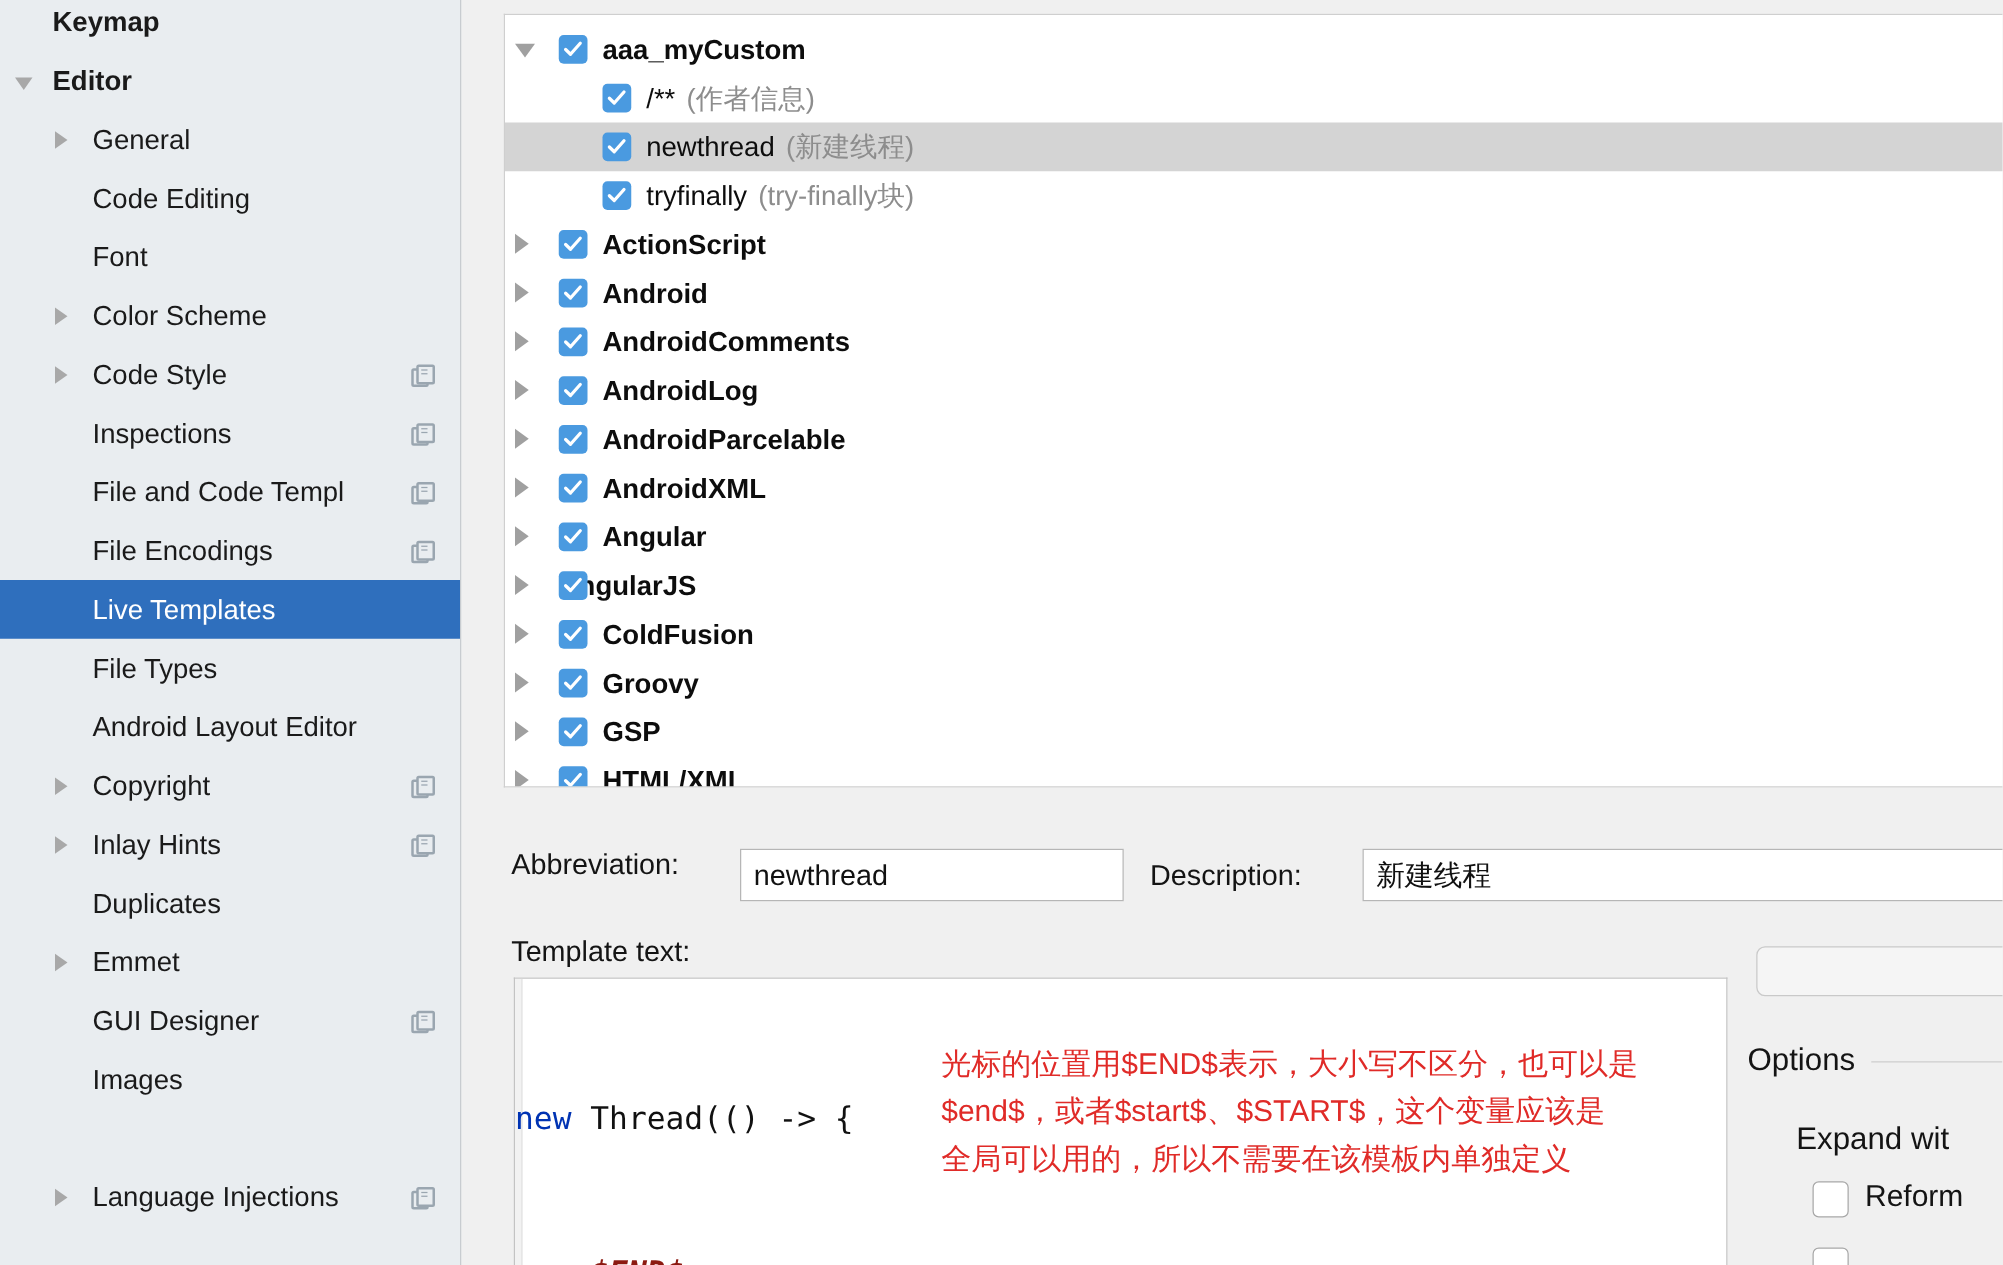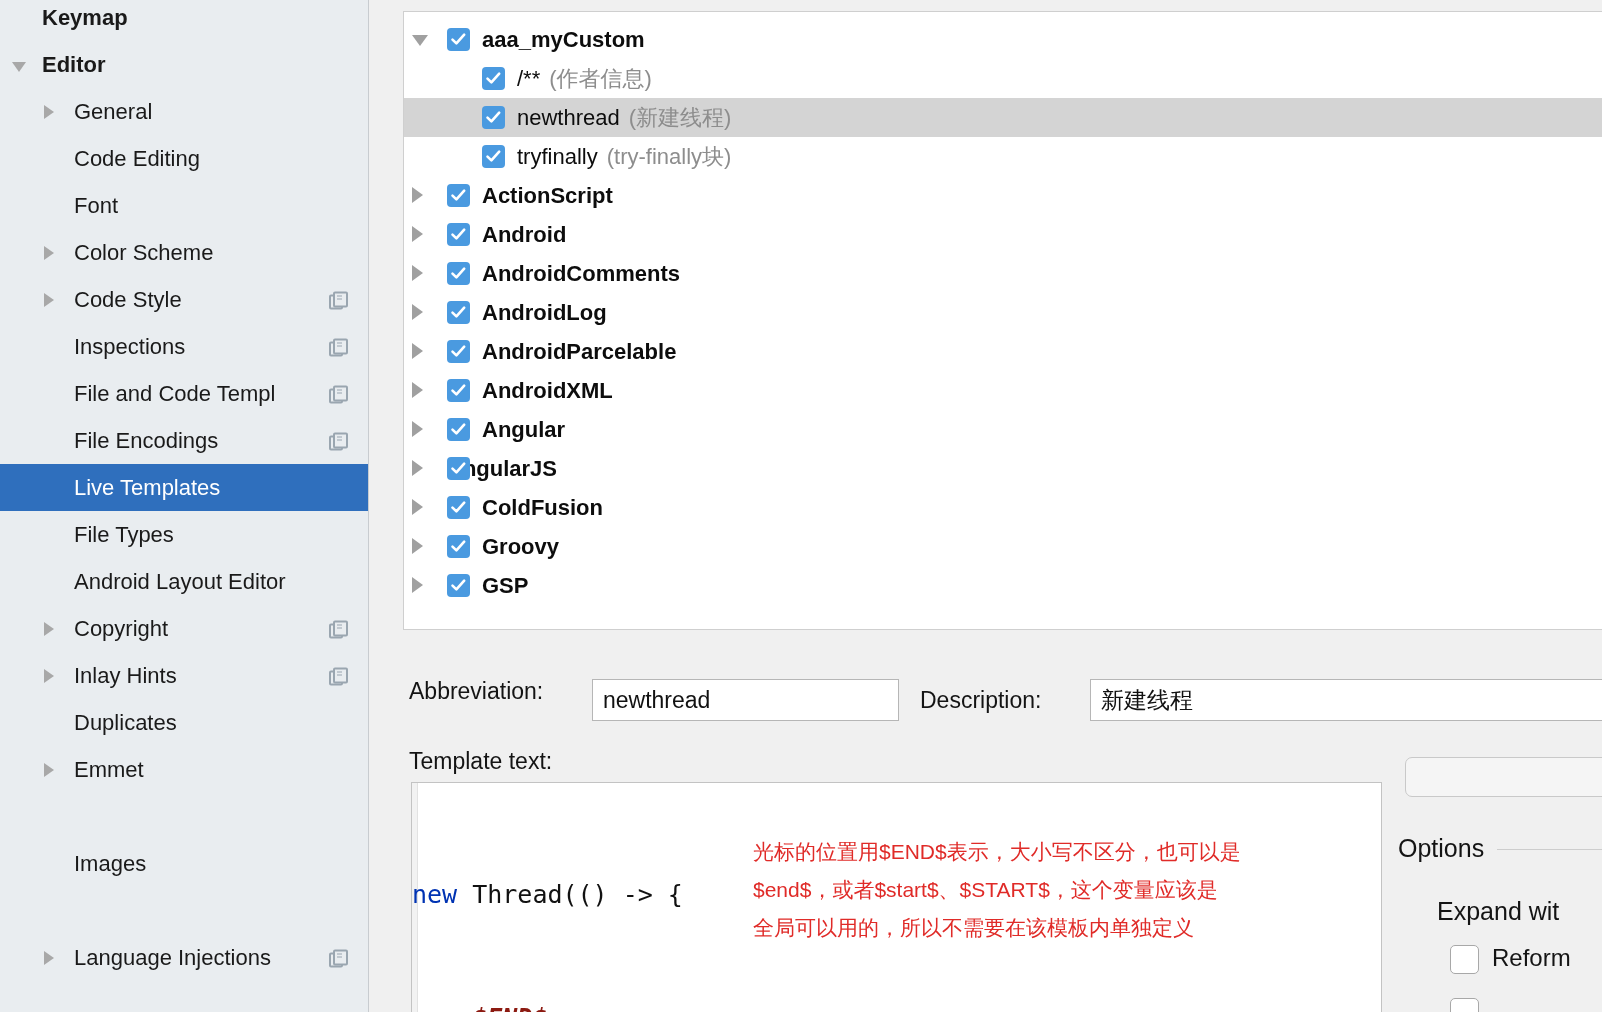--- a/index.html
+++ b/index.html
@@ -101,21 +101,21 @@
   }
   .gutter{position:absolute;left:0;top:0;width:5px;height:230px;background:#f2f2f2;border-right:1px solid #e2e2e2;}
   .code{position:absolute;left:0px;top:9px;width:969px;white-space:pre;}
   .kw{color:#0033b3;font-weight:normal;}
   .var{color:#8c1a11;font-style:italic;font-weight:bold;}
   .plain{color:#111111;}
 
   
   .annot{
     position:absolute;left:753px;top:833px;width:660px;
-    color:#e02b28;font-size:21px;line-height:38px;
+    color:#e02b28;font-size:24px;line-height:38px;
     font-family:"Liberation Sans","DejaVu Sans",sans-serif;
     white-space:nowrap;
   }
 
   
   .edit-vars-btn{
     position:absolute;left:1405px;top:757px;width:230px;height:40px;
     background:#f5f5f5;border:1px solid #c9c9c9;border-radius:7px;
     font-size:23px;color:#555;display:flex;align-items:center;
     justify-content:flex-end;padding-right:8px;box-sizing:border-box;
@@ -234,20 +234,30 @@
           </span>
         </span>
       </div>
       <div class="nav-item" style="position: absolute; left: 0px; right: 0px; top: 699px;">
         <span class="nav-label" style="margin-left: 74px;">Duplicates</span>
       </div>
       <div class="nav-item" style="position: absolute; left: 0px; right: 0px; top: 746px;">
         <span class="nav-arrow" style="left: 44px; top: 17px;"></span>
         <span class="nav-label" style="margin-left: 74px;">Emmet</span>
       </div>
+      <div class="nav-item" style="position: absolute; left: 0px; right: 0px; top: 793px;">
+        <span class="nav-label" style="margin-left: 74px;">GUI Designer</span>
+        <span class="copy-ico">
+          <span class="b b1"></span>
+          <span class="b b2">
+            <i style="top:2px"></i>
+            <i style="top:5px"></i>
+          </span>
+        </span>
+      </div>
       <div class="nav-item" style="position: absolute; left: 0px; right: 0px; top: 840px;">
         <span class="nav-label" style="margin-left: 74px;">Images</span>
       </div>
       <div class="nav-item" style="position: absolute; left: 0px; right: 0px; top: 934px;">
         <span class="nav-arrow" style="left: 44px; top: 17px;"></span>
         <span class="nav-label" style="margin-left: 74px;">Language Injections</span>
         <span class="copy-ico">
           <span class="b b1"></span>
           <span class="b b2">
             <i style="top:2px"></i>
@@ -385,20 +395,29 @@
         <span class="tree-name" style="margin-left: 78px;">Groovy</span>
       </div>
       <div class="tree-row group" style="position: absolute; left: 0px; right: 0px; top: 554px;">
         <span class="tw" style="left: 8px; top: 11px;"></span>
         <span class="cb" style="left: 43px; top: 8px;">
           <svg width="17" height="17" viewBox="0 0 17 17">
             <path d="M2.5 8.6 L6.4 12.4 L14.2 3.6" stroke="#ffffff" stroke-width="2.6" fill="none" stroke-linecap="round" stroke-linejoin="round"></path>
           </svg>
         </span>
         <span class="tree-name" style="margin-left: 78px;">GSP</span>
+      </div>
+      <div class="tree-row group" style="position: absolute; left: 0px; right: 0px; top: 593px;">
+        <span class="tw" style="left: 8px; top: 11px;"></span>
+        <span class="cb" style="left: 43px; top: 8px;">
+          <svg width="17" height="17" viewBox="0 0 17 17">
+            <path d="M2.5 8.6 L6.4 12.4 L14.2 3.6" stroke="#ffffff" stroke-width="2.6" fill="none" stroke-linecap="round" stroke-linejoin="round"></path>
+          </svg>
+        </span>
+        <span class="tree-name" style="margin-left: 78px;">HTML/XML</span>
       </div>
     </div>
 
   <div class="form-row">
     <span class="lbl">Abbreviation:</span>
   </div>
   <input id="abbrev-input" class="txtbox" type="text" value="newthread" style="">
 
   <span id="desc-label" class="lbl">Description:</span>
   <input id="desc-input" class="txtbox" type="text" value="新建线程" style="">

